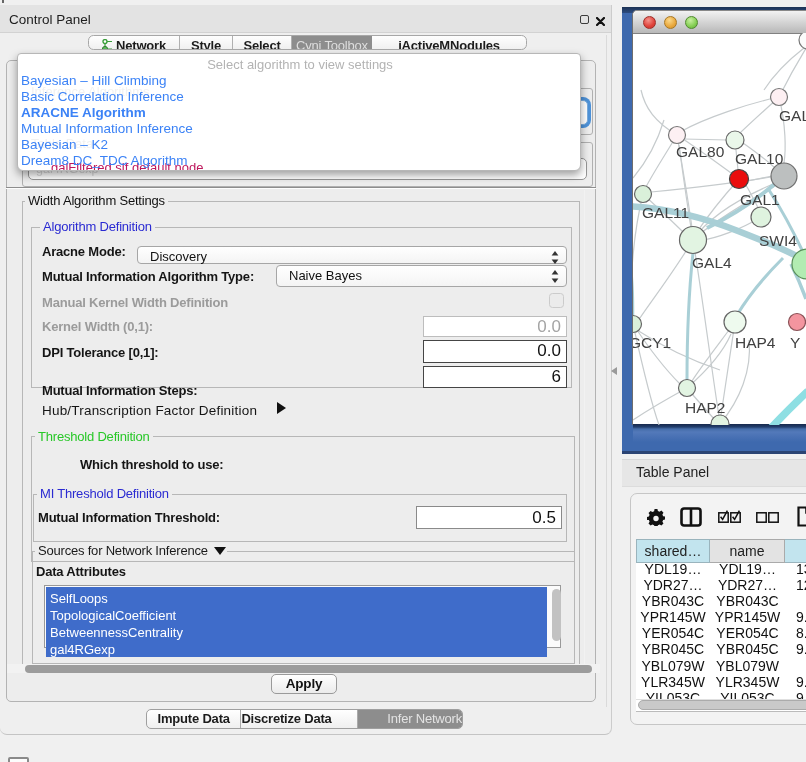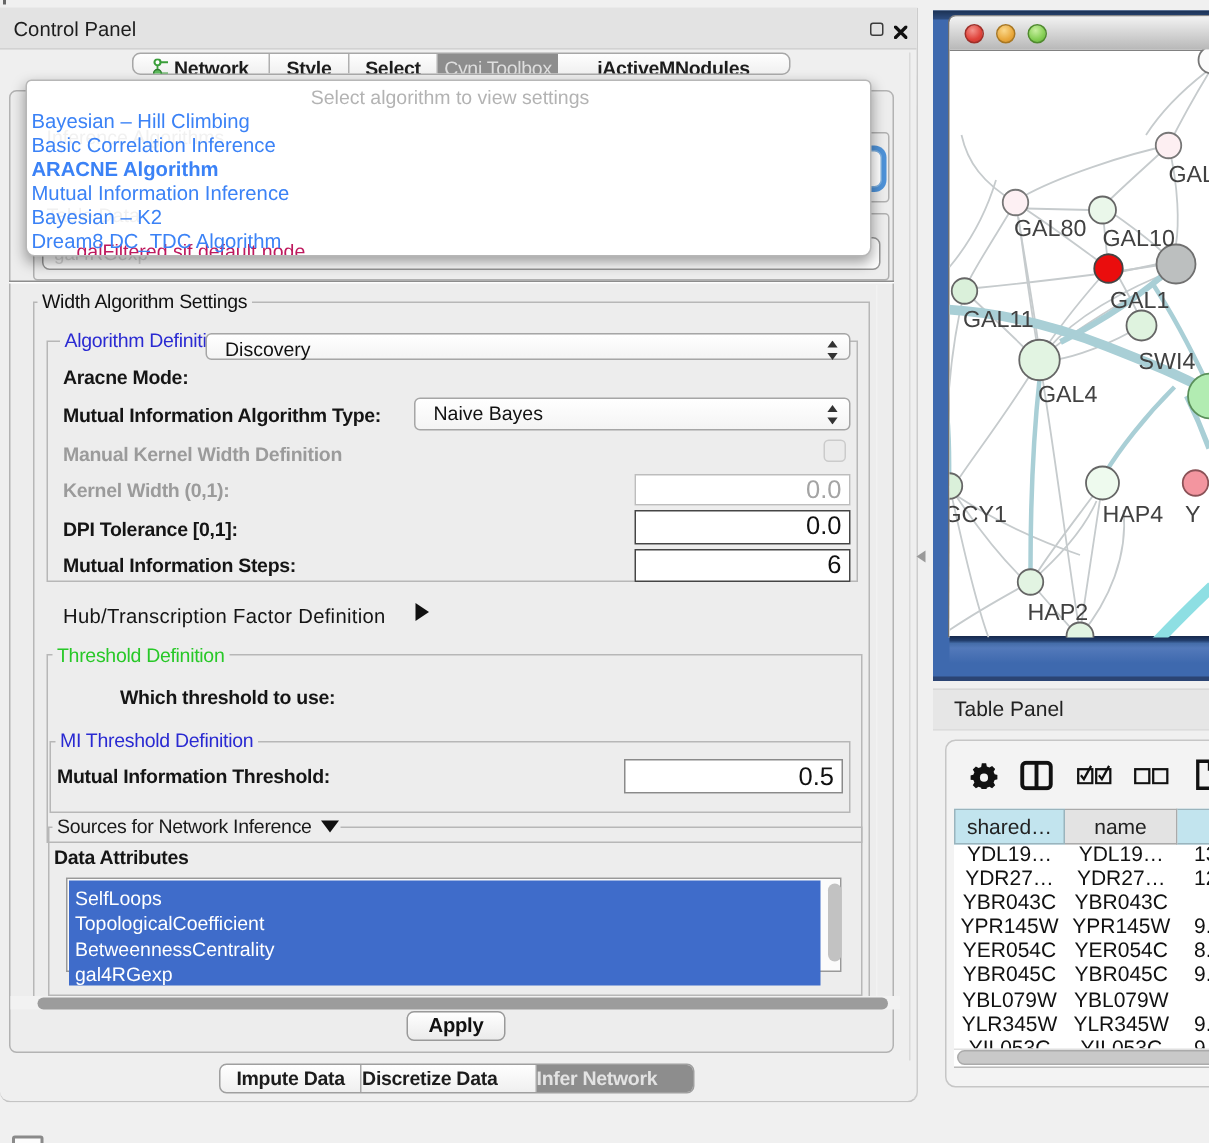--- a/index.html
+++ b/index.html
@@ -40,40 +40,40 @@
   <div class="a" style="left:7px;top:185px;width:578px;height:474px;overflow:hidden">
    <div class="a" style="left:0;top:0;width:578px;height:474px;overflow:hidden">
 
     <div class="a gbox" style="left:15px;top:11px;width:558px;height:470px"></div>
     <div class="gtit" style="left:18px;top:4px;color:#111">Width Algorithm Settings</div>
 
     <div class="a gbox" style="left:24px;top:37px;width:541px;height:161px"></div>
     <div class="gtit" style="left:33px;top:30px;color:#2a2ad2">Algorithm Definition</div>
 
     <div class="a lbl" style="left:35px;top:54px">Aracne Mode:</div>
-    <div class="a combo" style="left:130px;top:32px;width:430px;height:18px">Discovery
+    <div class="a combo" style="left:130px;top:56px;width:430px;height:18px">Discovery
       <svg class="carr" viewBox="0 0 8 13">
             <path d="M4 0 L7.4 4.6 H0.6 Z" fill="#333"></path>
             <path d="M4 13 L7.4 8.4 H0.6 Z" fill="#333"></path>
           </svg>
     </div>
     <div class="a lbl" style="left:35px;top:79px">Mutual Information Algorithm Type:</div>
     <div class="a combo" style="left:269px;top:75px;width:291px;height:22px">Naive Bayes
       <svg class="carr" viewBox="0 0 8 13">
             <path d="M4 0 L7.4 4.6 H0.6 Z" fill="#333"></path>
             <path d="M4 13 L7.4 8.4 H0.6 Z" fill="#333"></path>
           </svg>
     </div>
     <div class="a lbl dis" style="left:35px;top:105px">Manual Kernel Width Definition</div>
     <div class="a" style="left:542px;top:103px;width:15px;height:15px;border:1px solid #cbcbcb;border-radius:3.5px;background:#ebebeb"></div>
     <div class="a lbl dis" style="left:35px;top:129px">Kernel Width (0,1):</div>
     <div class="a fld" style="left:416px;top:126px;width:144px;height:21px;border:1px solid #bdbdbd;color:#a4a4a4;line-height:19px">0.0</div>
     <div class="a lbl" style="left:35px;top:155px">DPI Tolerance [0,1]:</div>
     <div class="a fld" style="left:416px;top:150px;width:144px;height:23px;border:1.5px solid #454545;color:#111;line-height:20px">0.0</div>
-    <div class="a lbl" style="left:35px;top:179px">Mutual Information Steps:</div>
+    <div class="a lbl" style="left:35px;top:193px">Mutual Information Steps:</div>
     <div class="a fld" style="left:416px;top:176px;width:144px;height:22px;border:1.5px solid #454545;color:#111;line-height:19px">6</div>
 
     <div class="a" style="left:35px;top:213px;font-size:13.5px;color:#151515;line-height:15px;letter-spacing:0.2px">Hub/Transcription Factor Definition</div>
     <div class="a" style="left:270px;top:212px;width:0;height:0;border-left:9px solid #111;border-top:6px solid transparent;border-bottom:6px solid transparent"></div>
 
     <div class="a gbox" style="left:24px;top:246px;width:544px;height:126px"></div>
     <div class="gtit" style="left:28px;top:240px;color:#28c828">Threshold Definition</div>
     <div class="a lbl" style="left:73px;top:267px">Which threshold to use:</div>
 
     <div class="a gbox" style="left:26px;top:304px;width:534px;height:48px"></div>
@@ -95,21 +95,21 @@
   </div>
 
   <div class="a" style="left:7px;top:659px;width:593px;height:9px;background:#f2f2f2"></div>
   <div class="a" style="left:25px;top:659.5px;width:567px;height:8px;background:#9c9c9c;border-radius:4px"></div>
 
   <div class="a" style="left:271px;top:669px;width:66px;height:20px;border:1px solid #9a9a9a;border-radius:5px;background:linear-gradient(#ffffff,#ebebeb);text-align:center;font-size:13.5px;line-height:18px;color:#111;font-weight:bold;letter-spacing:-0.2px">Apply</div>
 
   <div class="a" style="left:146px;top:704px;width:317px;height:20px;border:1px solid #9f9f9f;border-radius:5px;background:linear-gradient(#ffffff,#efefef);display:flex;font-size:13px;font-weight:bold;letter-spacing:-0.2px;color:#1c1c1c;overflow:hidden">
     <div style="width:95px;text-align:center;line-height:18px;border-right:1px solid #aaa">Impute Data</div>
     <div style="width:117px;line-height:18px;border-right:1px solid #aaa">Discretize Data</div>
-    <div style="width:105px;text-align:left;line-height:18px;background:#8d8d8d;color:#e3e3e3;font-weight:bold">Infer Network</div>
+    <div style="width:105px;text-align:right;line-height:18px;background:#8d8d8d;color:#e3e3e3;font-weight:normal">Infer Network</div>
   </div>
 </div>
 
 <div class="a" style="left:17px;top:53px;width:564px;height:118px;background:#fff;border:1px solid #b7b7b7;border-radius:4px 4px 6px 6px;box-shadow:0 4px 9px rgba(0,0,0,0.38);z-index:5;overflow:hidden">
   <div class="a" style="left:13px;top:30px;font-size:13px;color:#f1f1f1">Inference Algorithms</div>
   <div class="a" style="left:13px;top:82px;font-size:13px;color:#f1f1f1">Table Data</div>
   <div class="a" style="left:33px;top:106px;font-size:13px;color:#be185d">galFiltered.sif default node</div>
   <div class="a" style="left:0;top:3px;width:564px;text-align:center;font-size:13px;color:#b3b3b3">Select algorithm to view settings</div>
   <div class="a" style="left:3px;top:19px;font-size:13.5px;color:#3b82f6;line-height:16px">Bayesian – Hill Climbing<br>Basic Correlation Inference<br><span class="b">ARACNE Algorithm</span><br>Mutual Information Inference<br>Bayesian – K2<br>Dream8 DC_TDC Algorithm</div>
 </div>

